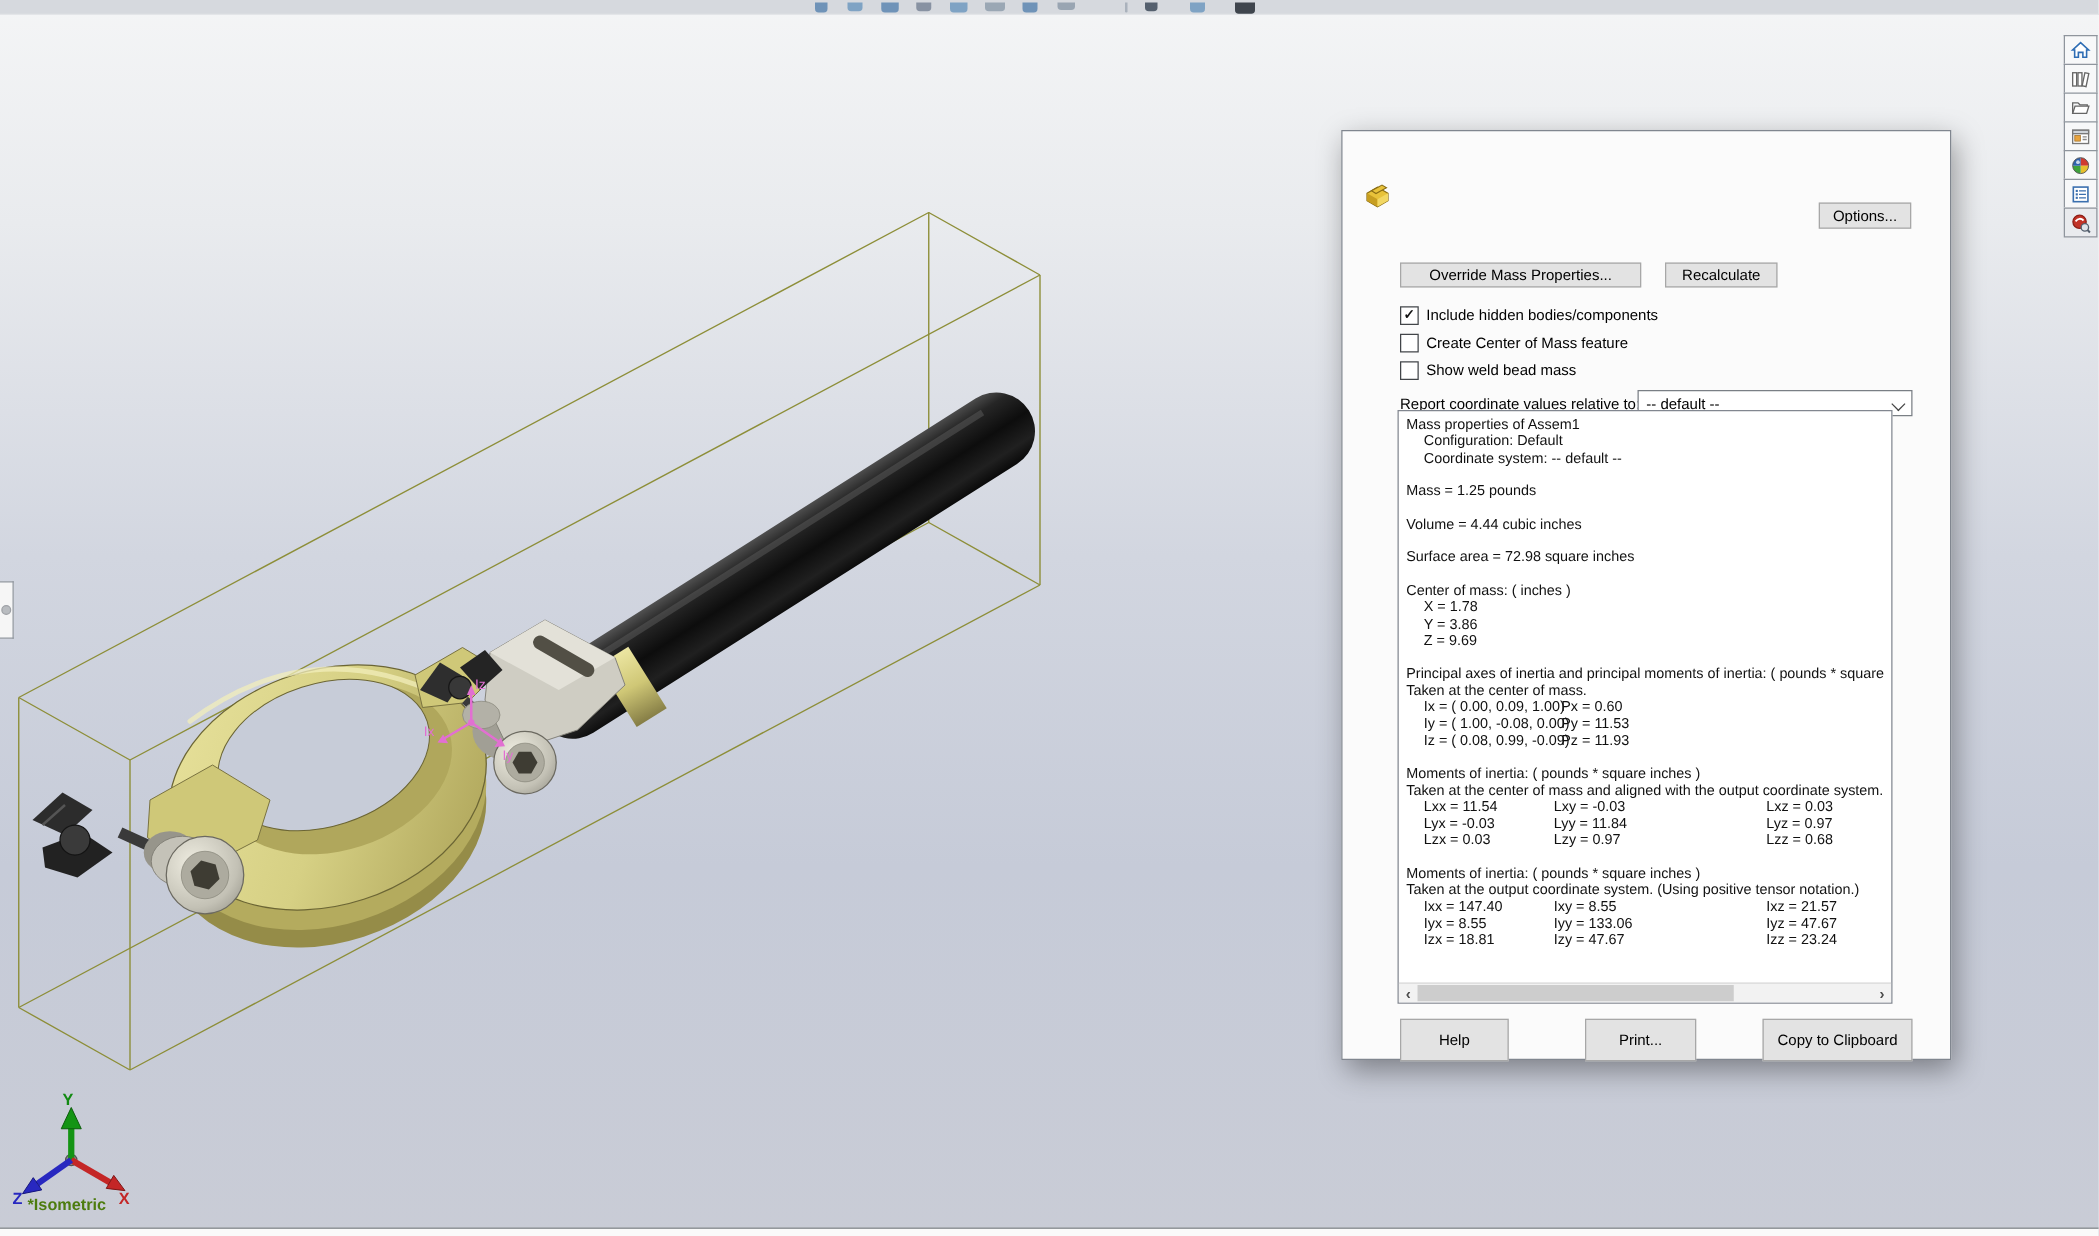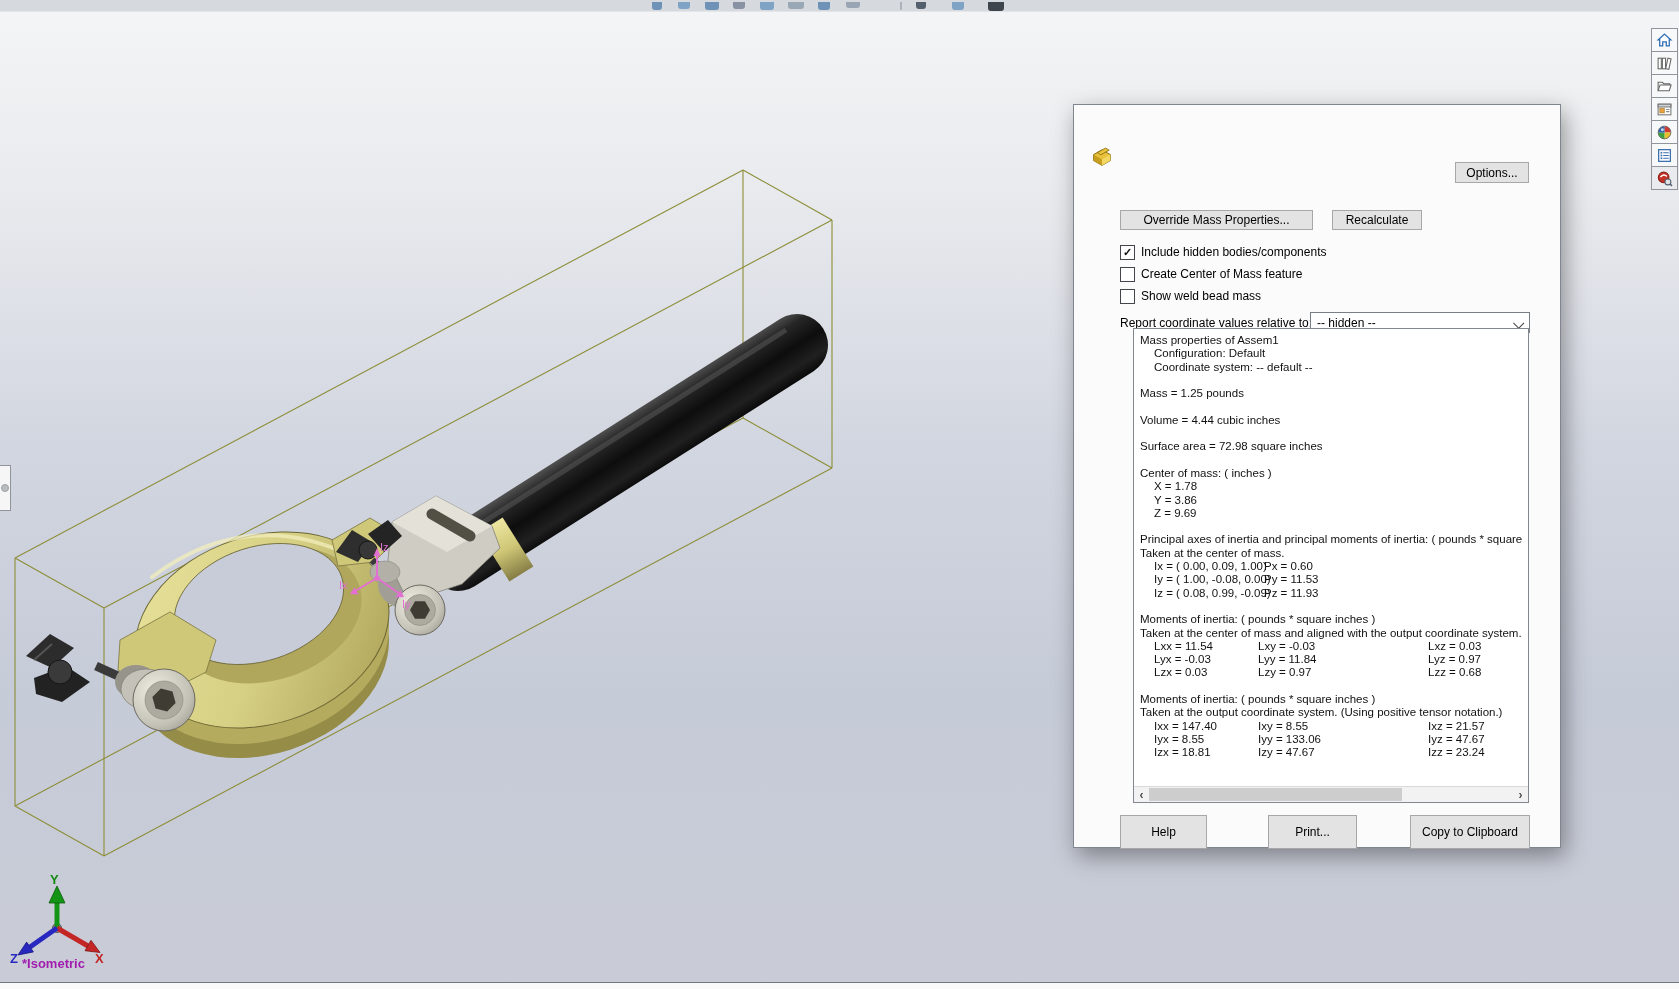--- a/index.html
+++ b/index.html
@@ -16,21 +16,21 @@
   .tp-btn{width:25px;height:22px;background:#f7f8f9;border:1px solid #8f959d;border-bottom:none;
           display:flex;align-items:center;justify-content:center;}
   .tp-btn:last-child{border-bottom:1px solid #8f959d;background:#e9ebee;}
   
   .left-tab{position:absolute;left:0;top:465px;width:10px;height:44px;background:#f6f6f6;
             border:1px solid #8f959d;border-left:none;display:flex;align-items:center;justify-content:center;}
   .left-tab .dot{width:6px;height:6px;border-radius:50%;background:#b9bcc0;border:1px solid #9ea1a6;}
   
   .bottom-strip{position:absolute;left:0;bottom:0;width:1679px;height:6px;background:#fafafa;border-top:1px solid #73787e;}
   
-  .view-label{position:absolute;left:22px;top:956px;font-size:13px;font-weight:700;color:#a21caf;}
+  .view-label{position:absolute;left:22px;top:956px;font-size:13px;font-weight:700;color:#4d7c0f;}
   
   .dialog{position:absolute;left:1073px;top:104px;width:486px;height:742px;background:#fbfbfb;
           border:1px solid #80868f;box-shadow:4px 8px 22px rgba(0,0,0,.38);font-size:12px;color:#000;}
   .titlebar{position:absolute;left:0;top:0;right:0;height:26px;background:#fbfbfb;display:flex;align-items:center;}
   .title-icon{margin-left:9px;width:17px;height:17px;}
   .title-text{margin-left:7px;font-size:12px;color:#111;}
   .win-controls{position:absolute;right:6px;top:3px;display:flex;}
   .win-btn{width:30px;height:20px;display:flex;align-items:center;justify-content:center;font-size:12px;color:#222;}
   .win-btn.max{color:#b5b5b5;}
   .win-btn.close{font-size:13px;}
@@ -43,21 +43,21 @@
   .cb{width:13px;height:13px;background:#fff;border:1px solid #424549;display:inline-flex;align-items:center;justify-content:center;
       font-size:11px;line-height:11px;color:#111;}
   .cb.checked::after{content:"\2713";font-weight:700;}
   .cblabel{margin-left:6px;font-size:12px;}
   .report-label{position:absolute;left:46px;top:211px;font-size:12px;}
   .select{position:absolute;left:236px;top:207px;width:220px;height:21px;background:#fff;border:1px solid #7a7f85;
           box-sizing:border-box;display:flex;align-items:center;padding-left:6px;font-size:12px;}
   .select .chev{position:absolute;right:7px;top:7px;width:7px;height:7px;border-right:1.6px solid #444;border-bottom:1.6px solid #444;
           transform:rotate(45deg) translateY(-1px);}
   .results{position:absolute;left:44px;top:223px;width:396px;height:475px;background:#fff;border:1px solid #828790;
-           box-sizing:border-box;overflow:hidden;margin-left:15px;}
+           box-sizing:border-box;overflow:hidden;}
   .results-inner{position:absolute;left:0;top:0;right:0;bottom:15px;overflow:hidden;padding-top:5px;
                  font-size:11.5px;line-height:13.3px;color:#111;white-space:nowrap;}
   .ln{height:13.3px;padding-left:6px;}
   .ln.ind{padding-left:20px;}
   .ln.row{padding-left:20px;}
   .c1{display:inline-block;width:104px;}
   .c2{display:inline-block;width:170px;}
   .pc1{display:inline-block;width:110px;}
   .hscroll{position:absolute;left:0;right:0;bottom:0;height:15px;background:#f2f2f2;border-top:1px solid #d9d9d9;}
   .hs-arrow{position:absolute;top:0;width:15px;height:15px;display:flex;align-items:center;justify-content:center;
@@ -278,21 +278,21 @@
     <span class="cb"></span>
     <span class="cblabel">Create Center of Mass feature</span>
   </div>
   <div class="cbrow" style="top:183px;">
     <span class="cb"></span>
     <span class="cblabel">Show weld bead mass</span>
   </div>
 
   <div class="report-label">Report coordinate values relative to:</div>
   <div class="select">
-    <span>-- hidden --</span>
+    <span>-- default --</span>
     <span class="chev"></span>
   </div>
 
   <div class="results">
     <div class="results-inner">
       <div class="ln">Mass properties of Assem1</div>
       <div class="ln ind">Configuration: Default</div>
       <div class="ln ind">Coordinate system: -- default --</div>
       <div class="ln"></div>
       <div class="ln">Mass = 1.25 pounds</div>

